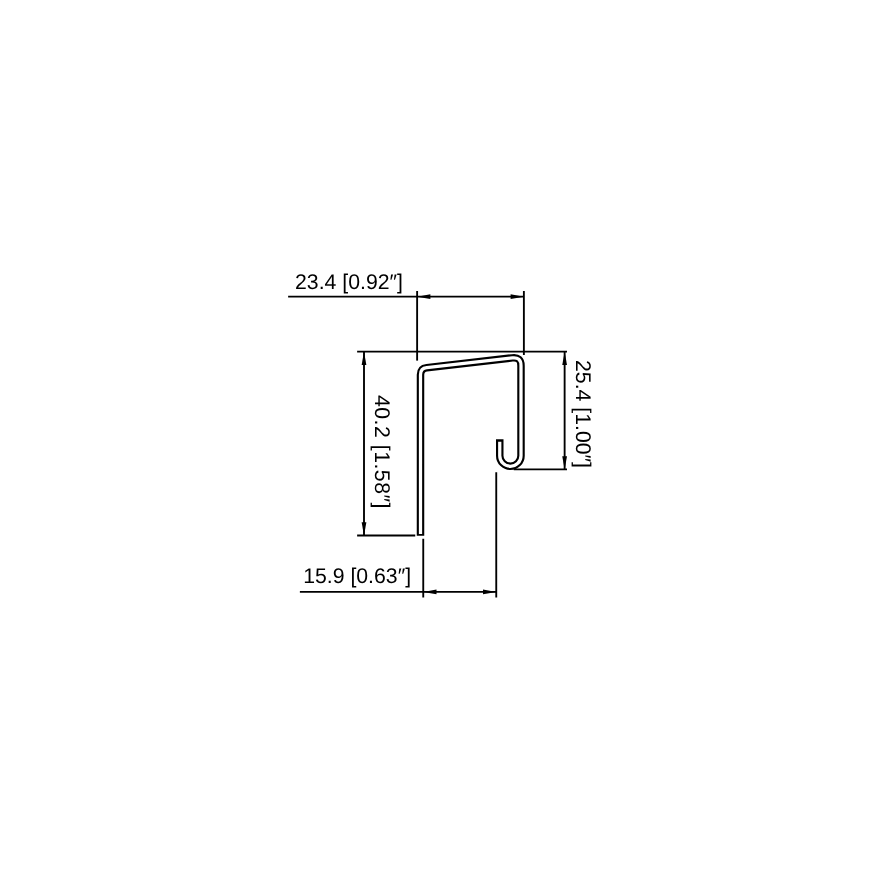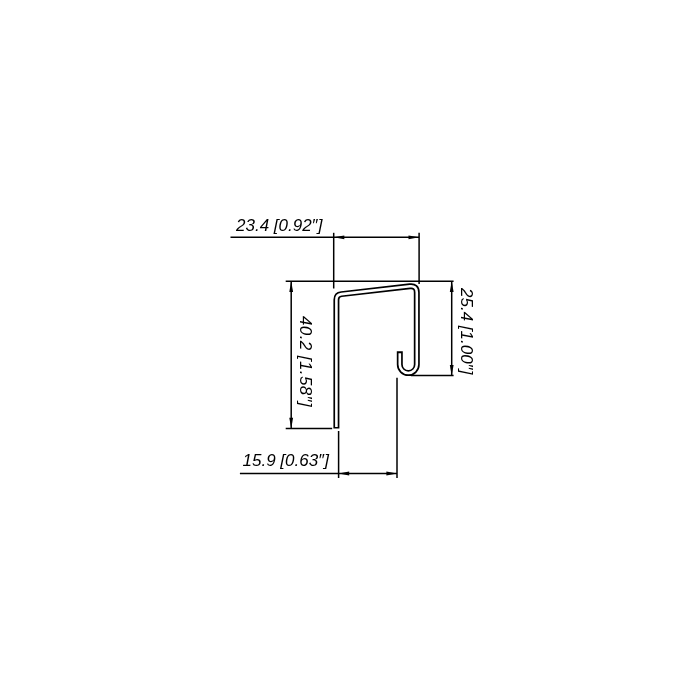--- a/index.html
+++ b/index.html
@@ -1,16 +1,16 @@
 <!DOCTYPE html>
 <html><head>
 <meta charset="utf-8">
 <style>
   html,body{margin:0;padding:0;background:#ffffff;}
-  .page{width:624px;height:700px;position:relative;background:#ffffff;overflow:hidden;font-style:italic;}
+  .page{width:624px;height:700px;position:relative;background:#ffffff;overflow:hidden;}
   text{font-family:"Liberation Sans",sans-serif;fill:#000000;}
 </style>
 </head>
 <body>
 
 <div class="page">
 <svg width="700" height="700" viewBox="0 0 700 700" xmlns="http://www.w3.org/2000/svg">
 
   <rect x="0" y="0" width="700" height="700" fill="#ffffff"></rect>
 

